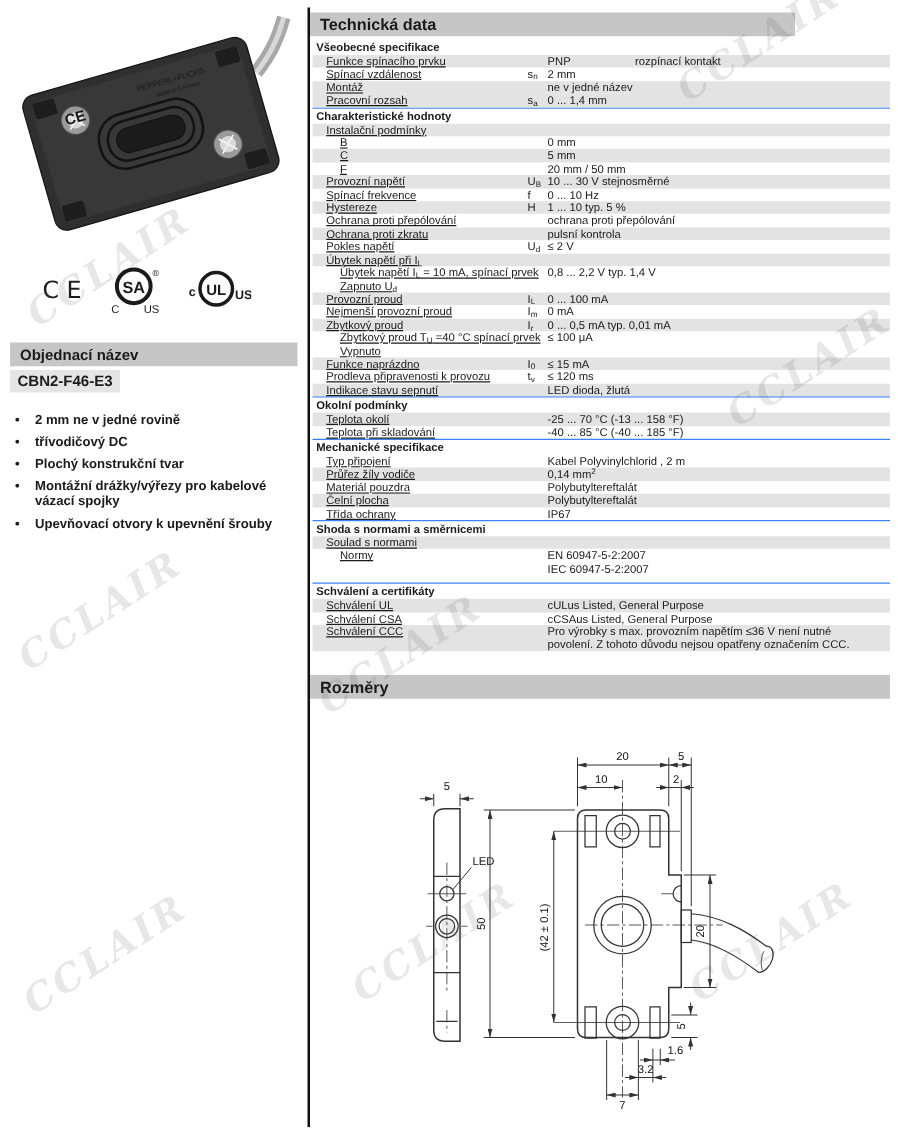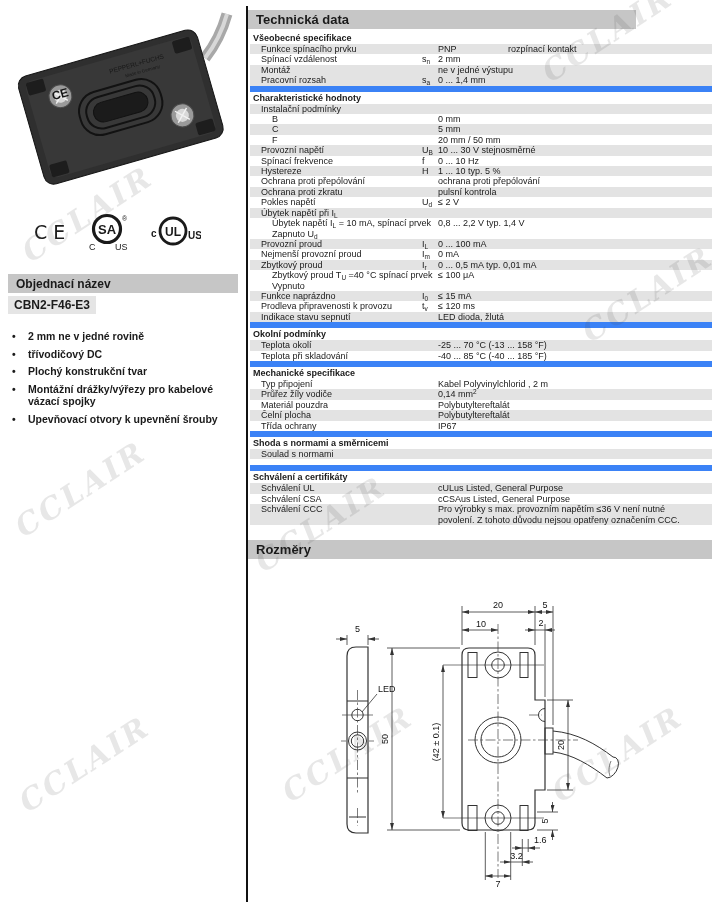--- a/index.html
+++ b/index.html
@@ -10,26 +10,26 @@
   
   .band{position:absolute;background:#c6c6c6;height:19px;display:flex;align-items:center;
         font-weight:bold;font-size:13px;padding-left:8px;box-sizing:border-box;}
   #band-tech{left:248px;top:10px;width:388px;}
   #band-dims{left:248px;top:540px;width:464px;}
   #band-order{left:8px;top:274px;width:230px;font-size:12px;}
 
   
   #tech-table{position:absolute;left:250px;top:32px;width:462px;}
   .t-sec{font-weight:bold;font-size:9px;line-height:10px;padding:1px 0 1px 3px;
-         border-top:6px solid #3b82f6;}
+         border-top:1px solid #3b82f6;}
   .t-sec.first{border-top:none;}
   .t-sec.gap{margin-top:6px;}
   .t-row{position:relative;font-size:9px;line-height:10.4px;min-height:10.4px;}
   .t-row.sh{background:#e3e3e3;}
-  .lbl{padding-left:11px;white-space:nowrap;}
+  .lbl{padding-left:11px;white-space:nowrap;text-decoration:underline;}
   .lbl.ind{padding-left:22px;}
   .sym{position:absolute;left:172px;top:0;line-height:10.4px;}
   .val{position:absolute;left:188px;top:0;line-height:10.4px;white-space:nowrap;}
   .val2{position:absolute;left:258px;top:0;line-height:10.4px;white-space:nowrap;}
   .valflow{margin:-10.4px 0 0 188px;width:258px;line-height:10.4px;white-space:normal;}
   sub{font-size:6.5px;vertical-align:-1.5px;line-height:0;}
   sup{font-size:6.5px;vertical-align:3px;line-height:0;}
 
   
   #photo{position:absolute;left:8px;top:6px;width:226px;height:200px;}
@@ -145,21 +145,21 @@
         <span class="val">PNP</span>
         <span class="val2">rozpínací kontakt</span>
       </div>
       <div class="t-row">
         <div class="lbl">Spínací vzdálenost</div>
         <span class="sym">s<sub>n</sub></span>
         <span class="val">2 mm</span>
       </div>
       <div class="t-row sh">
         <div class="lbl">Montáž</div>
-        <span class="val">ne v jedné výstupu</span>
+        <span class="val">ne v jedné název</span>
       </div>
       <div class="t-row sh">
         <div class="lbl">Pracovní rozsah</div>
         <span class="sym">s<sub>a</sub></span>
         <span class="val">0 ... 1,4 mm</span>
       </div>
       <div class="t-sec">Charakteristické hodnoty</div>
       <div class="t-row sh">
         <div class="lbl">Instalační podmínky</div>
       </div>
@@ -271,20 +271,27 @@
         <div class="lbl">Čelní plocha</div>
         <span class="val">Polybutyltereftalát</span>
       </div>
       <div class="t-row">
         <div class="lbl">Třída ochrany</div>
         <span class="val">IP67</span>
       </div>
       <div class="t-sec">Shoda s normami a směrnicemi</div>
       <div class="t-row sh">
         <div class="lbl">Soulad s normami</div>
+      </div>
+      <div class="t-row">
+        <div class="lbl ind">Normy</div>
+        <div class="valflow">
+          <div>EN 60947-5-2:2007</div>
+          <div>IEC 60947-5-2:2007</div>
+        </div>
       </div>
       <div class="t-sec gap">Schválení a certifikáty</div>
       <div class="t-row sh">
         <div class="lbl">Schválení UL</div>
         <span class="val">cULus Listed, General Purpose</span>
       </div>
       <div class="t-row">
         <div class="lbl">Schválení CSA</div>
         <span class="val">cCSAus Listed, General Purpose</span>
       </div>

